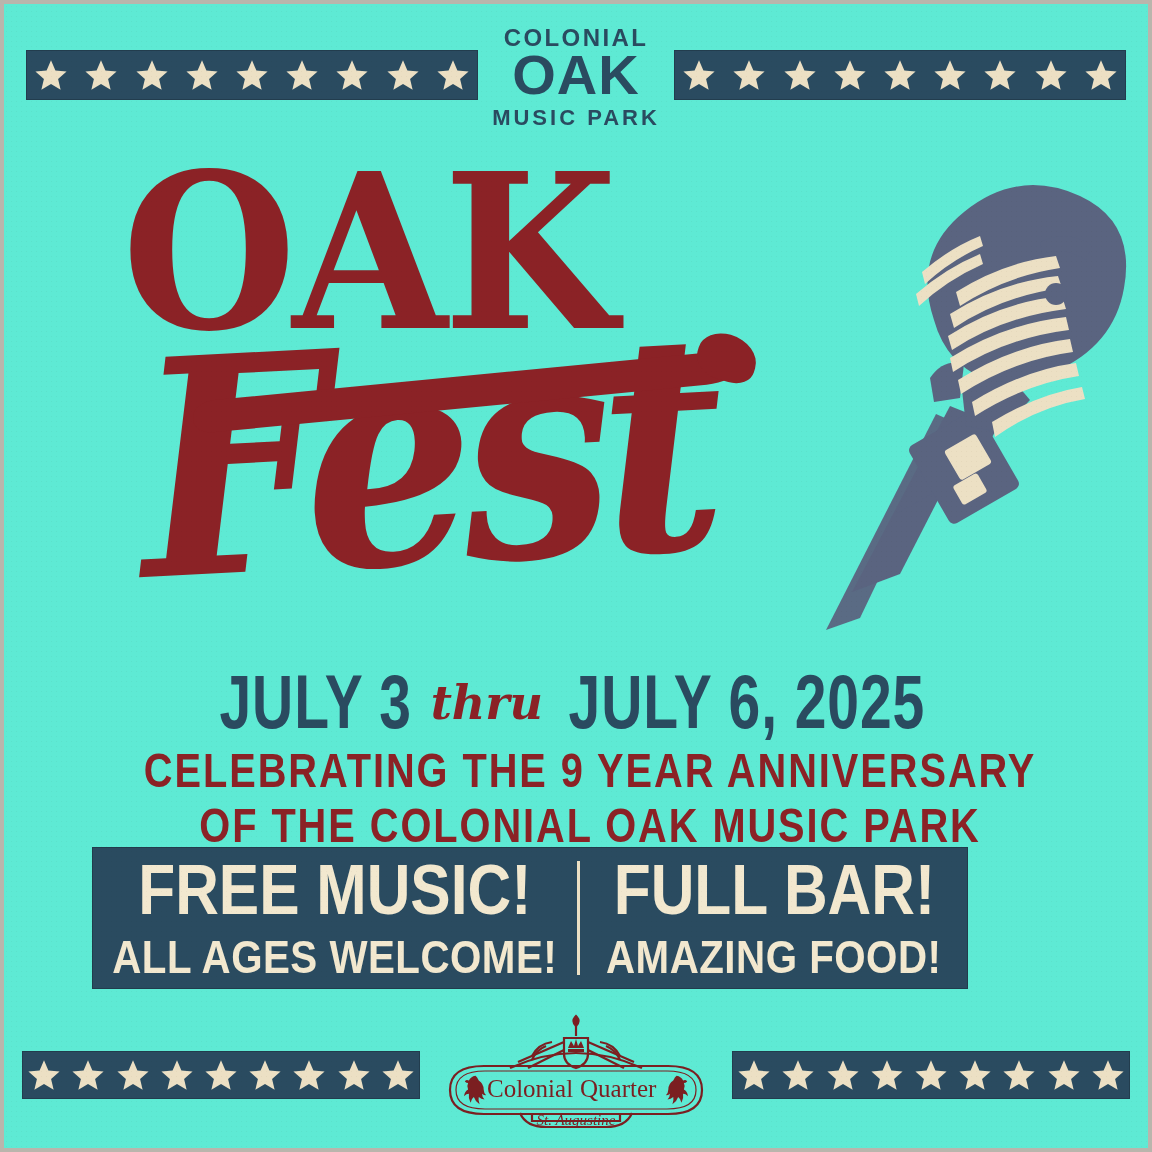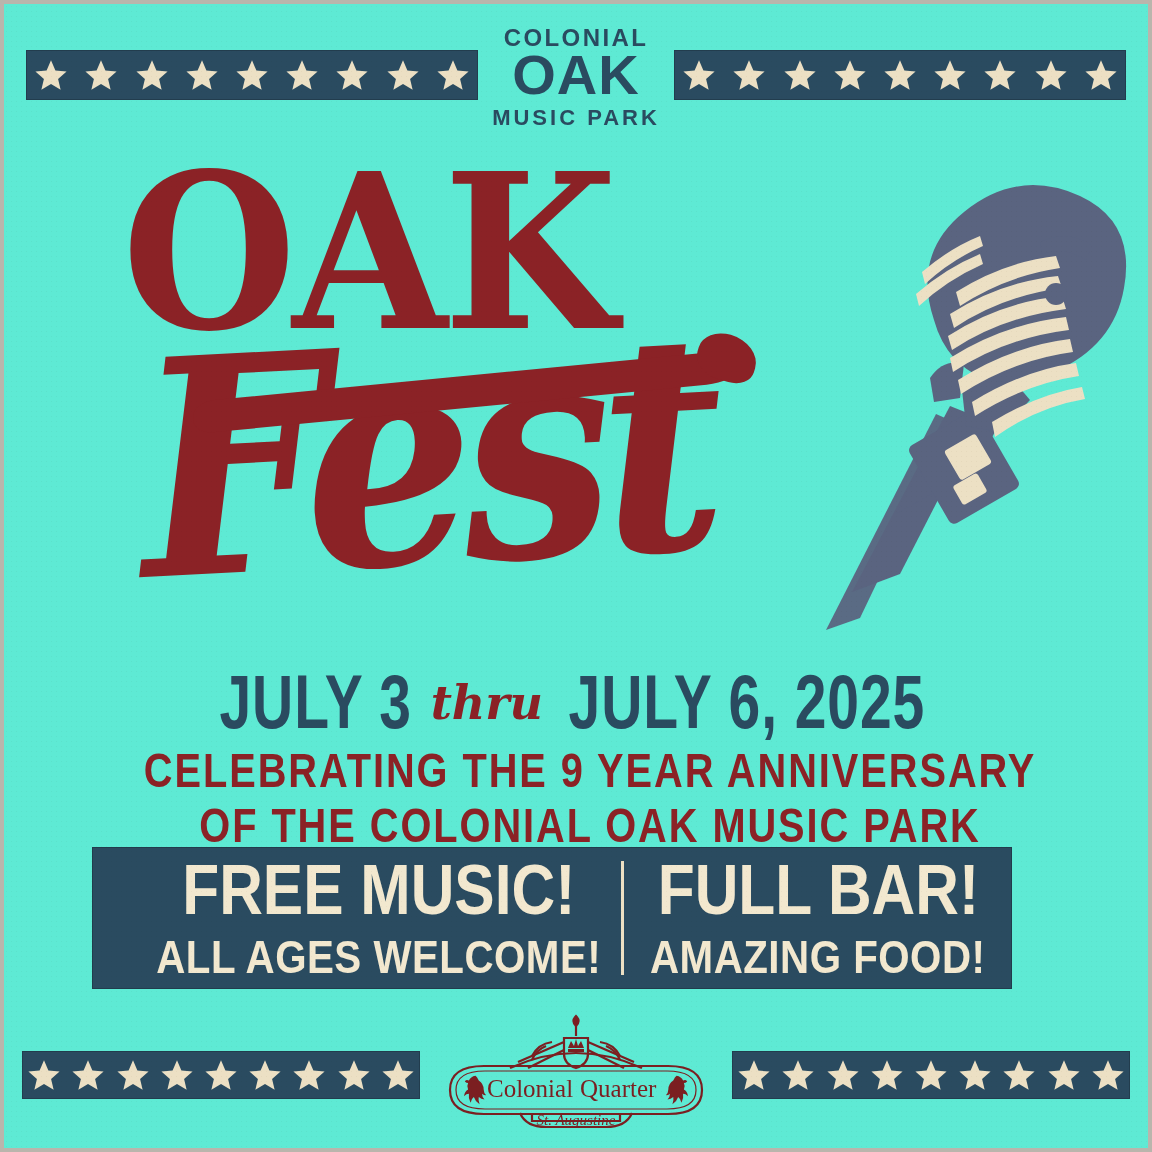--- a/index.html
+++ b/index.html
@@ -212,21 +212,20 @@
     position: absolute;
     left: 88px;
     top: 843px;
     width: 876px;
     height: 142px;
     background: #2a4b60;
     display: flex;
     align-items: stretch;
     z-index: 20;
     box-shadow: inset 0 0 0 1px rgba(0,0,0,.2);
-    padding-left: 44px;
   }
   .info-col {
     flex: 1 1 0;
     display: flex;
     flex-direction: column;
     justify-content: center;
     align-items: center;
     padding: 0 6px;
   }
   .info-col.left  { flex: 0 0 54%; }

